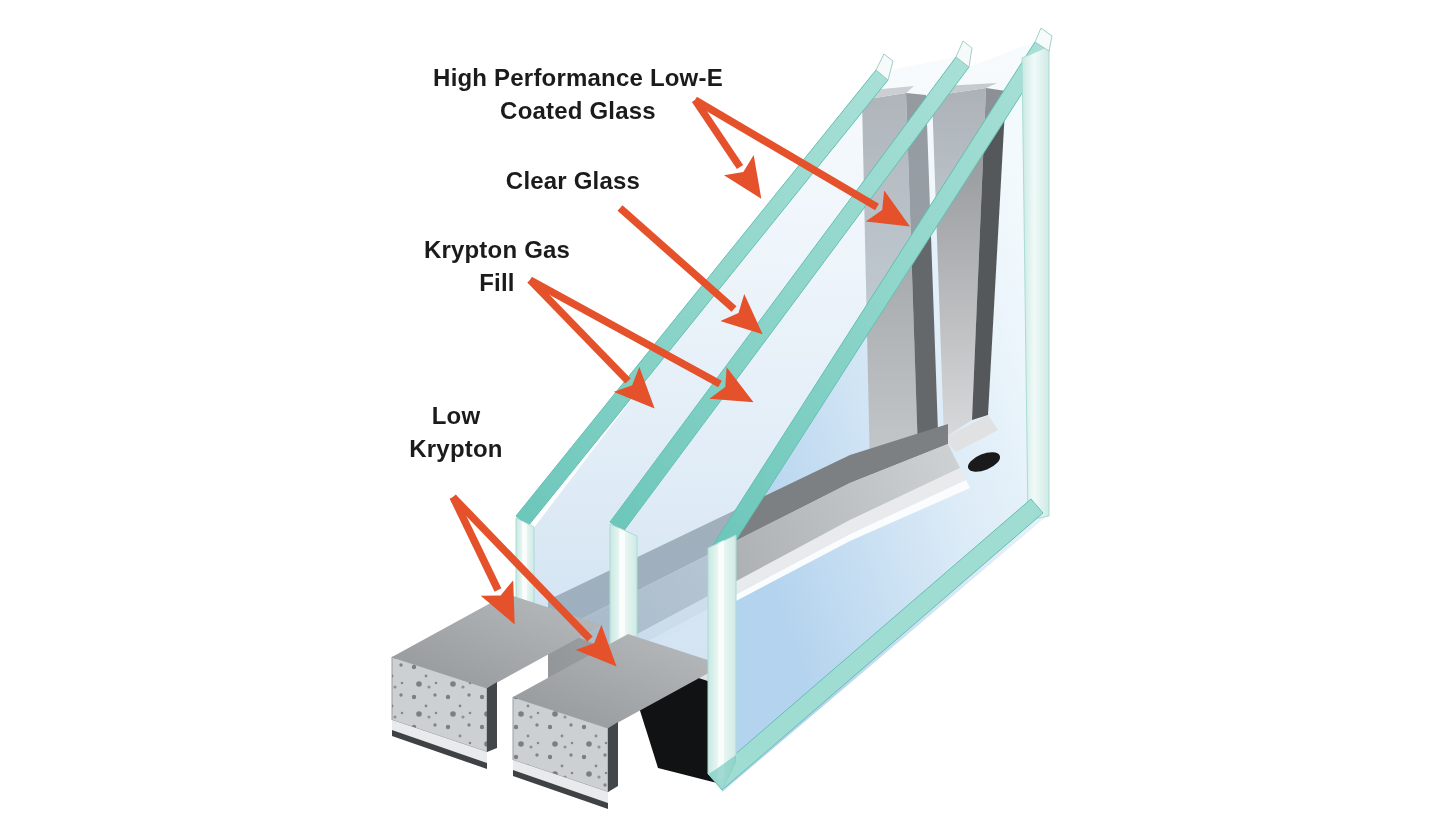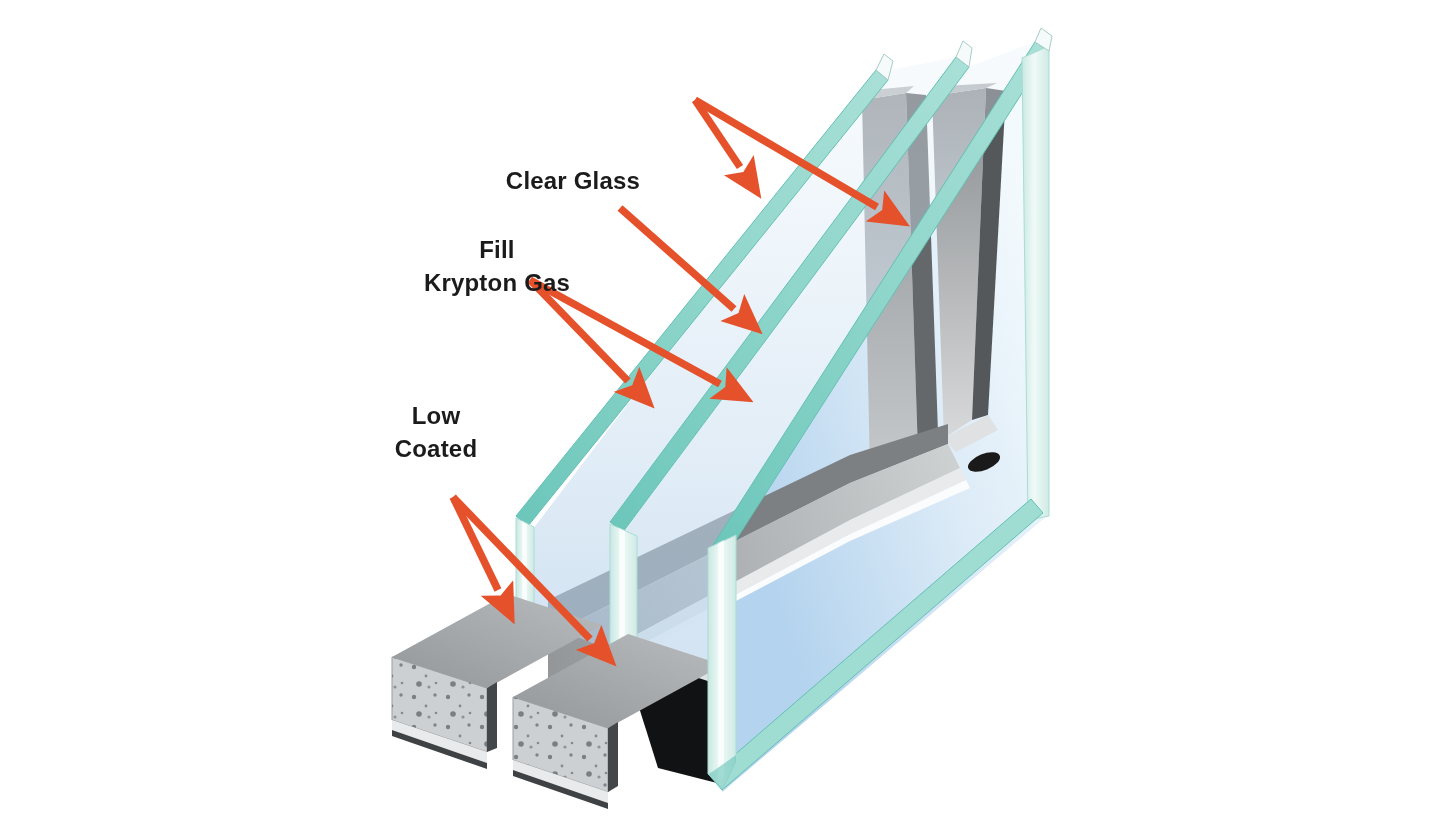--- a/index.html
+++ b/index.html
@@ -153,28 +153,32 @@
       <line x1="695" y1="100" x2="740" y2="167" marker-end="url(#ah)" stroke="#E5512A"></line>
       <line x1="695" y1="100" x2="877" y2="207" marker-end="url(#ah)" stroke="#E5512A"></line>
       <line x1="620" y1="208" x2="734" y2="309" marker-end="url(#ah)" stroke="#E5512A"></line>
       <line x1="530" y1="280" x2="628" y2="381" marker-end="url(#ah)" stroke="#E5512A"></line>
       <line x1="530" y1="280" x2="720" y2="384" marker-end="url(#ah)" stroke="#E5512A"></line>
       <line x1="453" y1="497" x2="498" y2="590" marker-end="url(#ah)" stroke="#E5512A"></line>
       <line x1="453" y1="497" x2="590" y2="639" marker-end="url(#ah)" stroke="#E5512A"></line>
     </g>
   </svg>
 
+  <div class="lbl" style="left:578px;top:61px">
+    <div>High Performance Low-E</div>
+    <div>Coated Glass</div>
+  </div>
 
   <div class="lbl" style="left:573px;top:164px">
     <div>Clear Glass</div>
   </div>
 
   <div class="lbl" style="left:497px;top:233px">
+    <div>Krypton Gas</div>
     <div>Fill</div>
-    <div>Krypton Gas</div>
   </div>
 
-  <div class="lbl" style="left:436px;top:399px">
+  <div class="lbl" style="left:456px;top:399px">
     <div>Low</div>
-    <div>Coated</div>
+    <div>Krypton</div>
   </div>
 
 </div>
 
 </body></html>

